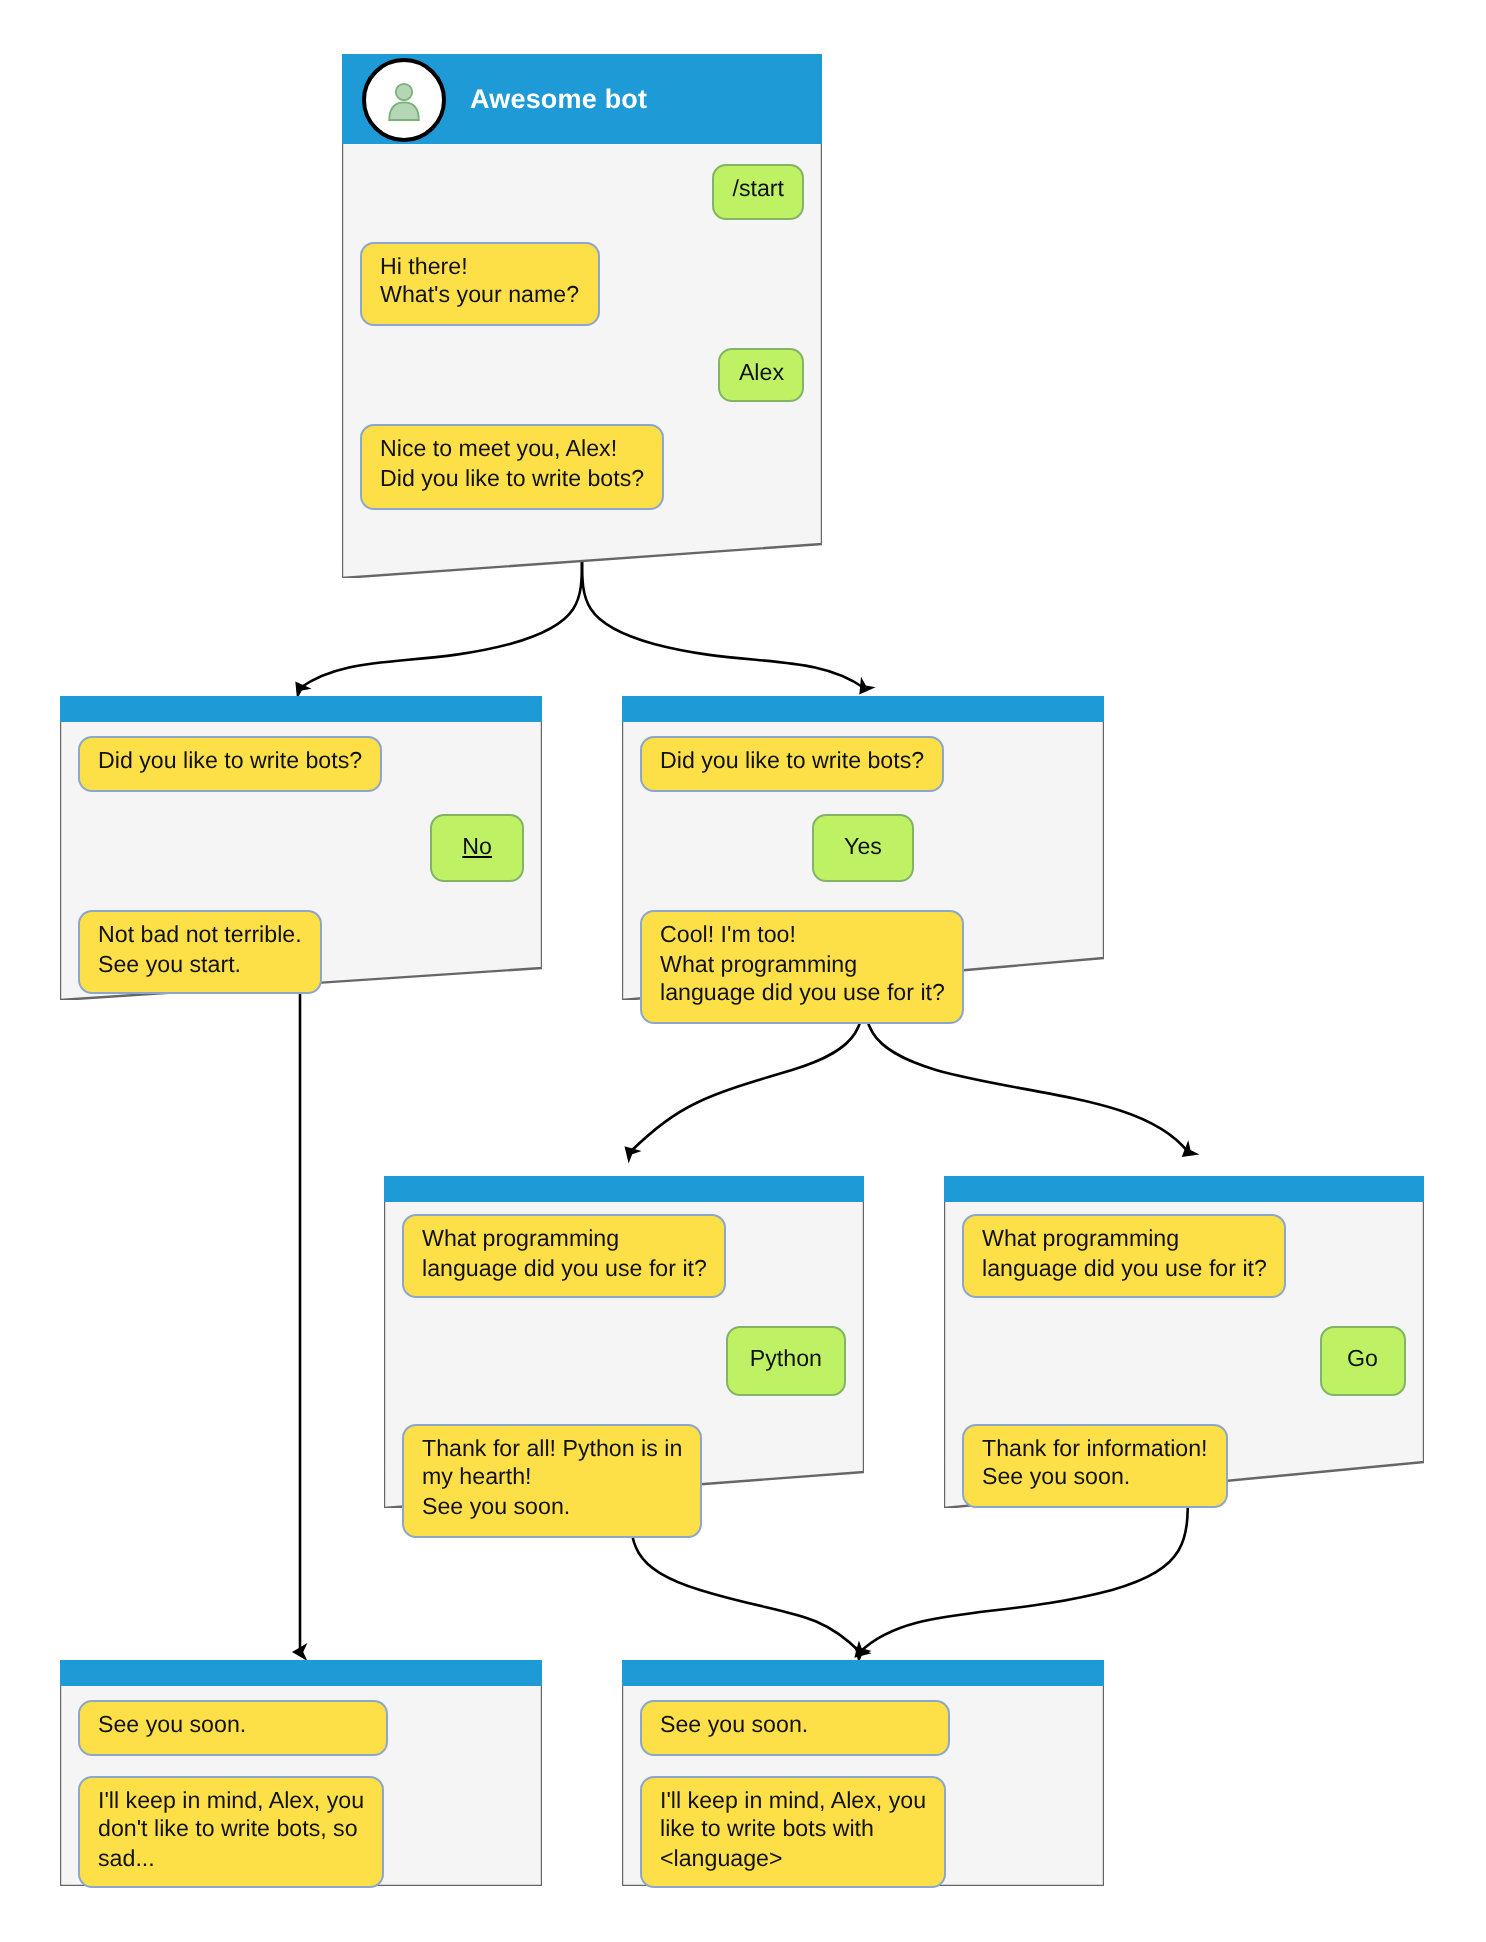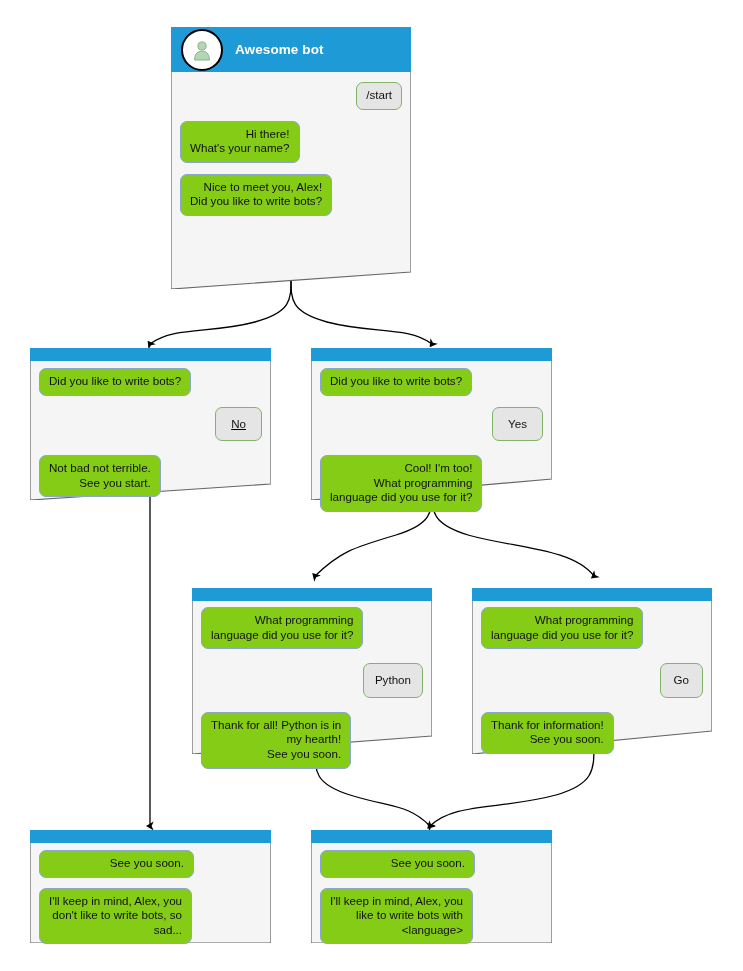--- a/index.html
+++ b/index.html
@@ -86,26 +86,25 @@
   .bubble {
     border-radius: 7px;
     padding: 5px 9px 6px 9px;
     font-size: 11.6px;
     line-height: 14.6px;
     color: #111111;
     white-space: pre-line;
     box-sizing: border-box;
   }
   .bubble.bot {
-    background: #84cc16;
+    background: #fde047;
     border: 1px solid #8ba7cc;
-    text-align: right;
   }
   .bubble.user {
-    background: #e5e5e5;
+    background: #bef264;
     border: 1px solid #82b366;
     min-width: 42px;
     text-align: left;
   }
 </style>
 </head>
 <body>
 
 <div id="canvas">
 
@@ -145,20 +144,23 @@
         <span class="bot-title">Awesome bot</span>
       </div>
       <div class="chat">
         <div class="msg-row right">
           <div class="bubble user">/start</div>
         </div>
         <div class="msg-row left">
           <div class="bubble bot">Hi there!
 What's your name?</div>
         </div>
+        <div class="msg-row right">
+          <div class="bubble user">Alex</div>
+        </div>
         <div class="msg-row left">
           <div class="bubble bot">Nice to meet you, Alex!
 Did you like to write bots?</div>
         </div>
       </div>
     </div>
   </div>
 
   <div class="node" style="left:30px; top:348px; width:241px; height:152px;">
     <svg class="node-shape" viewBox="0 0 241 152" preserveAspectRatio="none">
@@ -186,21 +188,21 @@
     <svg class="node-shape" viewBox="0 0 241 152" preserveAspectRatio="none">
       <path d="M0,0 L241,0 L241,131 L0,152 Z" fill="#f5f5f5" stroke="#666666" stroke-width="1.2"></path>
       <path d="M0,0 L241,0 L241,13 L0,13 Z" fill="#1e9ad6" stroke="none"></path>
     </svg>
     <div class="node-content">
       <div class="title-bar slim"></div>
       <div class="chat" style="padding-top:7px;">
         <div class="msg-row left">
           <div class="bubble bot">Did you like to write bots?</div>
         </div>
-        <div class="msg-row right" style="margin-bottom:14px;">
+        <div class="msg-row right" style="margin-bottom:14px;justify-content:center;">
           <div class="bubble user" style="padding:9px 15px;">Yes</div>
         </div>
         <div class="msg-row left">
           <div class="bubble bot">Cool! I'm too!
 What programming
 language did you use for it?</div>
         </div>
       </div>
     </div>
   </div>

